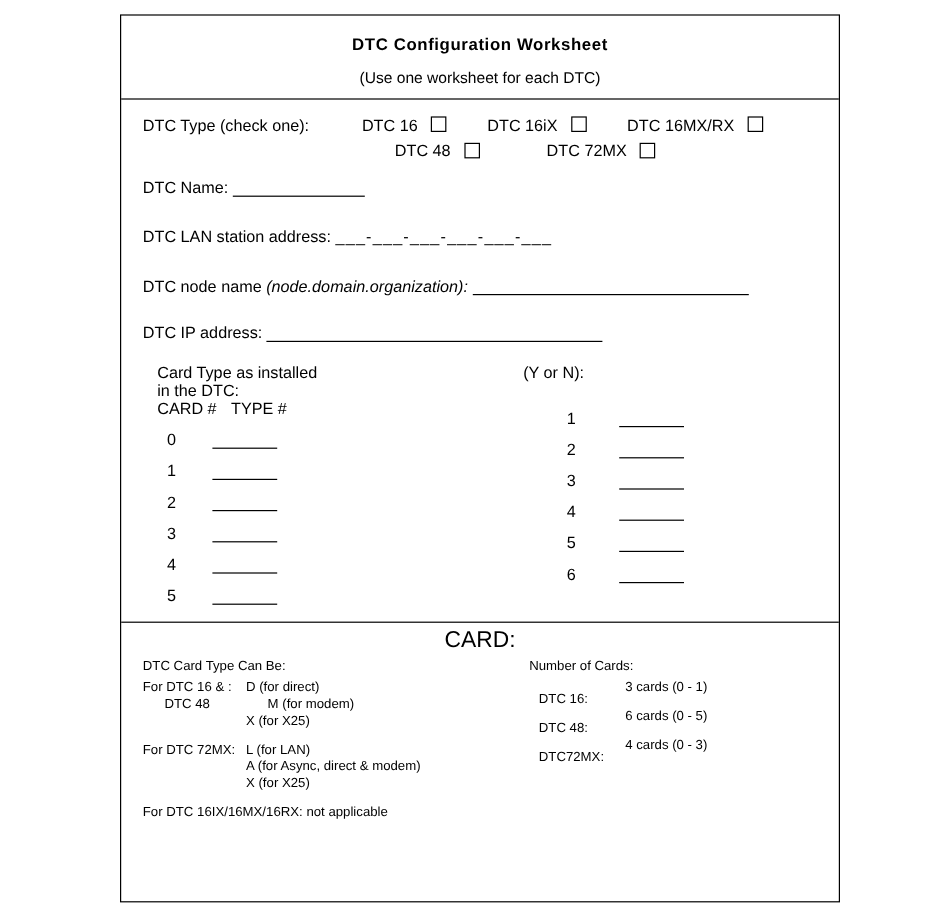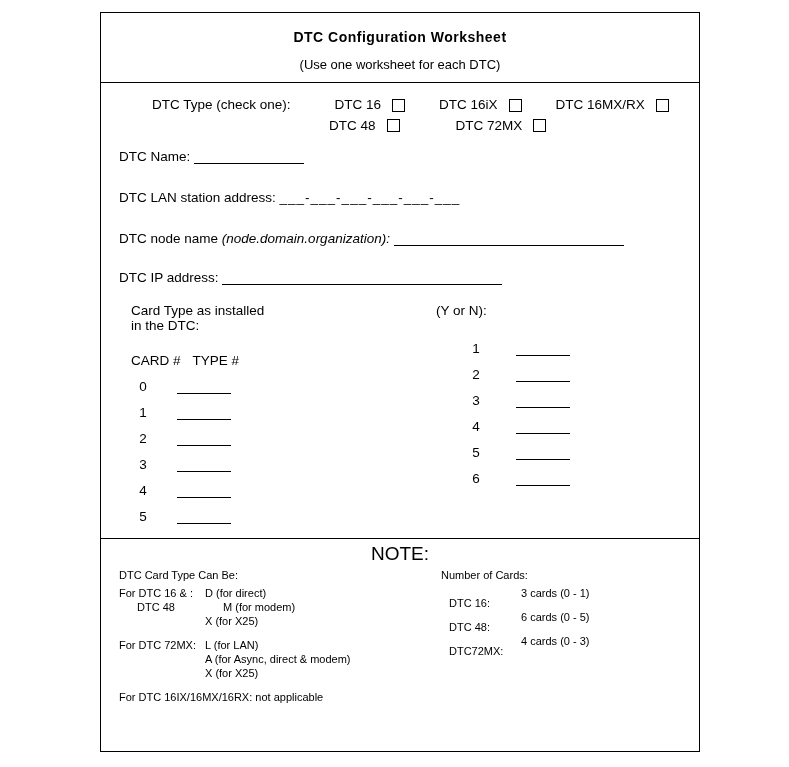--- a/index.html
+++ b/index.html
@@ -36,25 +36,24 @@
     border: none;
     border-top: 1px solid #000;
     margin: 10px 0 0 0;
   }
   .section1 {
     padding: 14px 18px 8px 18px;
     font-size: 13.5px;
   }
   .row1 {
     display: flex;
-    align-items: flex-end;
+    align-items: flex-start;
     gap: 8px;
     flex-wrap: nowrap;
     white-space: nowrap;
-    margin-left: 33px;
   }
   .row1b {
     display: flex;
     align-items: center;
     gap: 8px;
     margin-top: 6px;
     padding-left: 210px;
     white-space: nowrap;
   }
   .chk {
@@ -86,21 +85,21 @@
     padding: 10px 18px 6px 32px;
     font-size: 13.5px;
     display: flex;
     gap: 40px;
   }
   .col {
     flex: 1;
   }
   .colR { flex: 1; padding-left: 20px;}
   .tbl {
-    margin-top: 20px;
+    margin-top: 0;
   }
   .tbl .hd {
     white-space: nowrap;
   }
   .tbl .r {
     display: flex;
     align-items: flex-end;
     gap: 22px;
     margin-top: 6px;
     height: 20px;
@@ -273,21 +272,21 @@
               <span class="blank"></span>
             </div>
         </div>
       </div>
     </div>
   </div>
 
   <hr class="hr" style="margin-top:6px">
 
   <div class="noteSection">
-    <div class="noteTitle">NOTE:</div>
+    <div class="noteTitle">CARD:</div>
     <div class="noteCols">
       <div class="noteL">
         <div class="noteHead">DTC Card Type Can Be:</div>
 
         <div class="noteRowGroup">
           <div class="noteRow">
               <span class="k">For DTC 16 &amp; :</span>
               <span class="v">D (for direct)</span>
             </div>
           <div class="noteRow">

